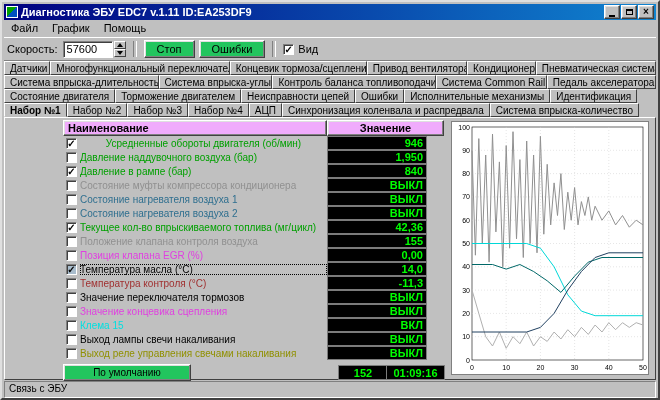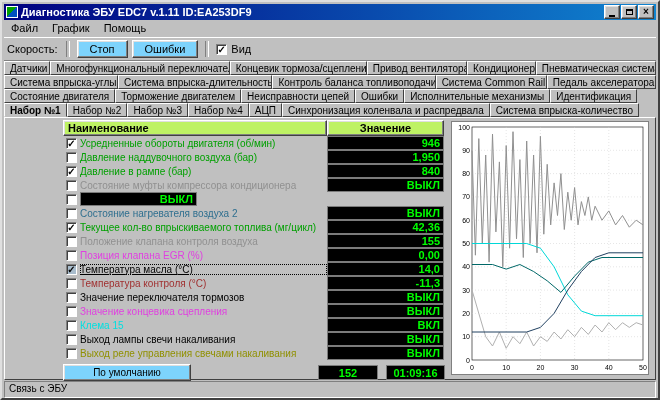--- a/index.html
+++ b/index.html
@@ -29,55 +29,55 @@
   .tb-label{margin-right:1px;text-align:center;}
   .spinedit{display:inline-flex;align-items:center;}
   .spin-text{background:#fff;width:42px;height:15px;line-height:15px;padding:0 3px;
        border:1px solid;border-color:#808080 #fff #fff #808080;box-shadow:inset 1px 1px 0 #404040;}
   .spin-btns{display:inline-flex;flex-direction:column;margin-left:1px;}
   .spin-btn{width:12px;height:8px;display:flex;align-items:center;justify-content:center;
        background:#c0c0c0;border:1px solid;border-color:#fff #404040 #404040 #fff;box-sizing:border-box;}
   .arr-up{width:0;height:0;border-left:3px solid transparent;border-right:3px solid transparent;border-bottom:4px solid #000;}
   .arr-down{width:0;height:0;border-left:3px solid transparent;border-right:3px solid transparent;border-top:4px solid #000;}
   .tsep{width:2px;height:16px;border-left:1px solid #808080;border-right:1px solid #fff;margin:0 3px;}
-  .btn3d{background:#7dd3fc;border:1px solid;border-color:#fff #404040 #404040 #fff;
+  .btn3d{background:#22c55e;border:1px solid;border-color:#fff #404040 #404040 #fff;
        box-shadow:inset -1px -1px 0 #808080,inset 1px 1px 0 #dfdfdf;
        font-family:"Liberation Sans",sans-serif;font-size:11px;color:#000;}
   .tb-btn{height:18px;padding:0 12px;}
   .cb{display:inline-block;width:11px;height:11px;background:#fff;box-sizing:border-box;
        border:1px solid;border-color:#808080 #fff #fff #808080;box-shadow:inset 1px 1px 0 #404040;
        font-size:10px;line-height:10px;font-weight:bold;text-align:center;color:#000;}
   .cb.grayed{background:#a8bccc;}
   
   .tab-row{display:flex;height:14px;}
   .tab{height:14px;line-height:13px;padding:0 5px;font-size:10px;background:#c0c0c0;
        border:1px solid;border-color:#fff #404040 #404040 #fff;box-sizing:border-box;
        white-space:nowrap;overflow:hidden;flex-shrink:1;}
   .tab.active{font-weight:bold;border-bottom-color:#c0c0c0;}
   
   .content{position:relative;height:263px;background:#c0c0c0;
        border:1px solid;border-color:#fff #404040 #404040 #fff;box-sizing:border-box;}
   .dtable{position:absolute;left:58px;top:2px;width:382px;}
   .thead{display:flex;}
-  .th{background:#bef264;border:1px solid;border-color:#fff #404040 #404040 #fff;
+  .th{background:#f0abfc;border:1px solid;border-color:#fff #404040 #404040 #fff;
        box-shadow:inset -1px -1px 0 #808080,inset 1px 1px 0 #dfdfdf;
        height:16px;line-height:15px;font-weight:bold;font-size:11px;box-sizing:border-box;}
   .th-name{width:264px;padding-left:4px;}
   .th-val{width:117px;text-align:center;}
   .trow{display:flex;align-items:center;height:14px;}
   .cbcell{width:17px;display:flex;justify-content:center;align-items:center;}
   .rlabel{width:247px;font-size:10px;white-space:nowrap;overflow:hidden;}
   .trow.selected .rlabel{outline:1px dotted #000;outline-offset:-1px;}
-  .rval{width:117px;height:14px;box-sizing:border-box;border:1px solid #7b7b7b;background:#000;
+  .rval{width:100px;height:14px;box-sizing:border-box;border:1px solid #7b7b7b;background:#000;
        color:#00ff00;font-weight:bold;font-size:11px;line-height:12px;text-align:right;padding:0 3px;}
   .tfoot{position:relative;height:18px;margin-top:4px;}
   .default-btn{position:absolute;left:0;top:0;width:128px;height:17px;font-size:10px;}
   .lcd{position:absolute;top:1px;height:15px;background:#000;color:#00ff00;font-weight:bold;
        font-size:11px;text-align:center;line-height:14px;border:1px solid #7b7b7b;box-sizing:border-box;}
-  .lcd-counter{left:255px;width:60px;}
+  .lcd-counter{left:275px;width:50px;}
   .lcd-time{left:323px;width:59px;}
   .chart{position:absolute;left:446px;top:3px;width:198px;height:254px;background:#fff;border:1px solid #808080;box-sizing:border-box;}
   .chart svg{display:block;}
   
   .statusbar{height:17px;display:flex;margin-top:1px;}
   .status-cell{flex:1;border:1px solid;border-color:#808080 #fff #fff #808080;
        padding:1px 4px;font-size:10px;box-sizing:border-box;}
 </style>
 </head>
 <body>
@@ -101,40 +101,51 @@
   </div>
 
   <div class="menubar" id="menubar">
       <span class="menu-item">Файл</span>
       <span class="menu-item">График</span>
       <span class="menu-item">Помощь</span>
     </div>
 
   <div class="toolbar">
     <span class="tb-label">Скорость:</span>
+    <span class="spinedit">
+      <span class="spin-text">57600</span>
+      <span class="spin-btns">
+        <span class="spin-btn">
+            <span class="arr-up"></span>
+          </span>
+        <span class="spin-btn">
+            <span class="arr-down"></span>
+          </span>
+      </span>
+    </span>
     <span class="tsep"></span>
     <button class="btn3d tb-btn">Стоп</button>
     <button class="btn3d tb-btn">Ошибки</button>
     <span class="tsep"></span>
     <span class="cb" id="view-cb">✓</span>
     <span>Вид</span>
   </div>
 
   <div id="tabsarea">
       <div class="tab-row">
         <div class="tab">Датчики</div>
         <div class="tab">Многофункциональный переключатель</div>
         <div class="tab">Концевик тормоза/сцепления</div>
         <div class="tab">Привод вентилятора</div>
         <div class="tab">Кондиционер</div>
         <div class="tab">Пневматическая система</div>
       </div>
       <div class="tab-row">
+        <div class="tab">Система впрыска-длительность</div>
         <div class="tab">Система впрыска-углы</div>
-        <div class="tab">Система впрыска-длительность</div>
         <div class="tab">Контроль баланса топливоподачи</div>
         <div class="tab">Система Common Rail</div>
         <div class="tab">Педаль акселератора</div>
       </div>
       <div class="tab-row">
         <div class="tab">Состояние двигателя</div>
         <div class="tab">Торможение двигателем</div>
         <div class="tab">Неисправности цепей</div>
         <div class="tab">Ошибки</div>
         <div class="tab">Исполнительные механизмы</div>
@@ -155,21 +166,21 @@
     <div class="dtable">
       <div class="thead">
         <div class="th th-name">Наименование</div>
         <div class="th th-val">Значение</div>
       </div>
       <div id="tbody">
           <div class="trow">
             <span class="cbcell">
               <span class="cb">✓</span>
             </span>
-            <span class="rlabel" style="color: rgb(0, 160, 0);">Усредненные обороты двигателя (об/мин)</span>
+            <span class="rlabel" style="color: rgb(0, 160, 0); text-align: center;">Усредненные обороты двигателя (об/мин)</span>
             <span class="rval" style="color: rgb(0, 255, 0);">946</span>
           </div>
           <div class="trow">
             <span class="cbcell">
               <span class="cb"></span>
             </span>
             <span class="rlabel" style="color: rgb(0, 160, 0);">Давление наддувочного воздуха (бар)</span>
             <span class="rval" style="color: rgb(0, 255, 0);">1,950</span>
           </div>
           <div class="trow">
@@ -183,20 +194,21 @@
             <span class="cbcell">
               <span class="cb"></span>
             </span>
             <span class="rlabel" style="color: rgb(144, 144, 144);">Состояние муфты компрессора кондиционера</span>
             <span class="rval" style="color: rgb(0, 255, 0);">ВЫКЛ</span>
           </div>
           <div class="trow">
             <span class="cbcell">
               <span class="cb"></span>
             </span>
+            <span class="rlabel" style="color: rgb(47, 111, 143);">Состояние нагревателя воздуха 1</span>
             <span class="rval" style="color: rgb(0, 255, 0);">ВЫКЛ</span>
           </div>
           <div class="trow">
             <span class="cbcell">
               <span class="cb"></span>
             </span>
             <span class="rlabel" style="color: rgb(47, 111, 143);">Состояние нагревателя воздуха 2</span>
             <span class="rval" style="color: rgb(0, 255, 0);">ВЫКЛ</span>
           </div>
           <div class="trow">
@@ -217,21 +229,21 @@
             <span class="cbcell">
               <span class="cb"></span>
             </span>
             <span class="rlabel" style="color: rgb(224, 64, 224);">Позиция клапана EGR (%)</span>
             <span class="rval" style="color: rgb(0, 255, 0);">0,00</span>
           </div>
           <div class="trow selected">
             <span class="cbcell">
               <span class="cb grayed">✓</span>
             </span>
-            <span class="rlabel" style="color: rgb(0, 0, 0); text-decoration: underline;">Температура масла (°C)</span>
+            <span class="rlabel" style="color: rgb(0, 0, 0);">Температура масла (°C)</span>
             <span class="rval" style="color: rgb(0, 255, 0);">14,0</span>
           </div>
           <div class="trow">
             <span class="cbcell">
               <span class="cb"></span>
             </span>
             <span class="rlabel" style="color: rgb(160, 48, 48);">Температура контроля (°C)</span>
             <span class="rval" style="color: rgb(0, 255, 0);">-11,3</span>
           </div>
           <div class="trow">

